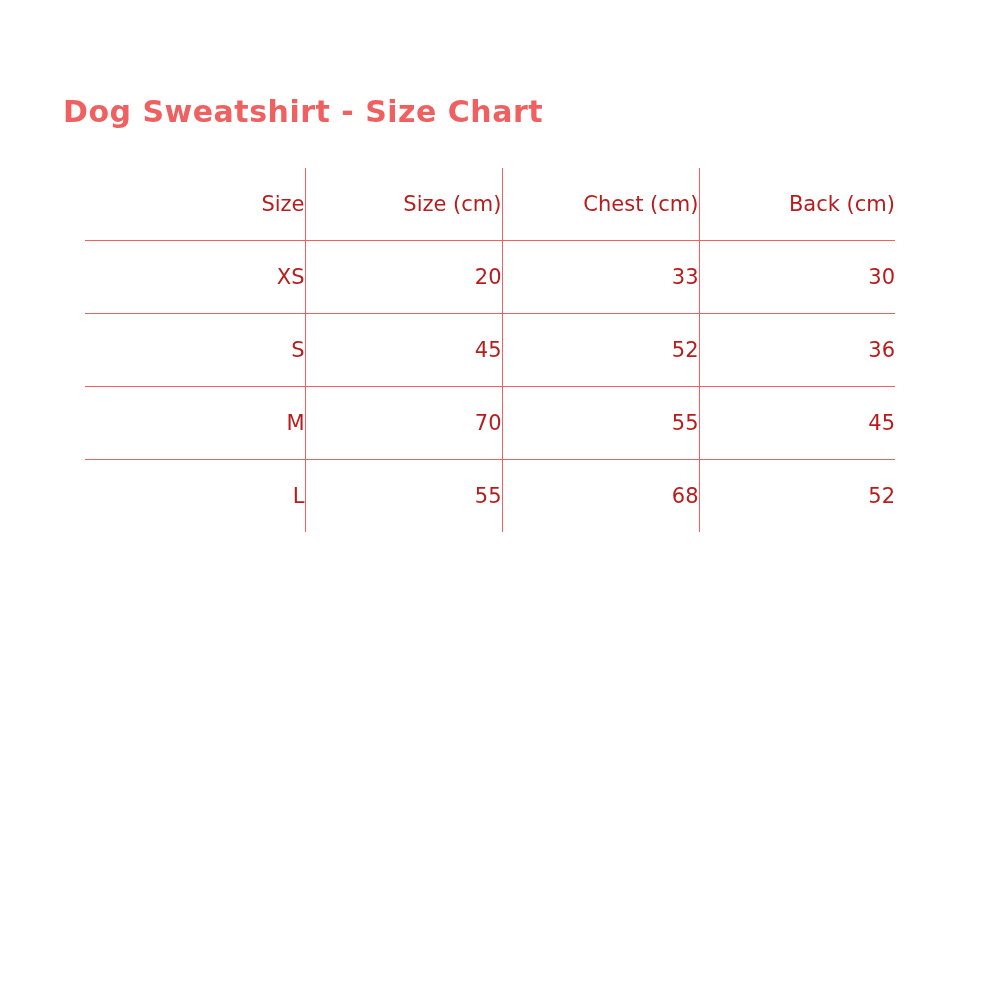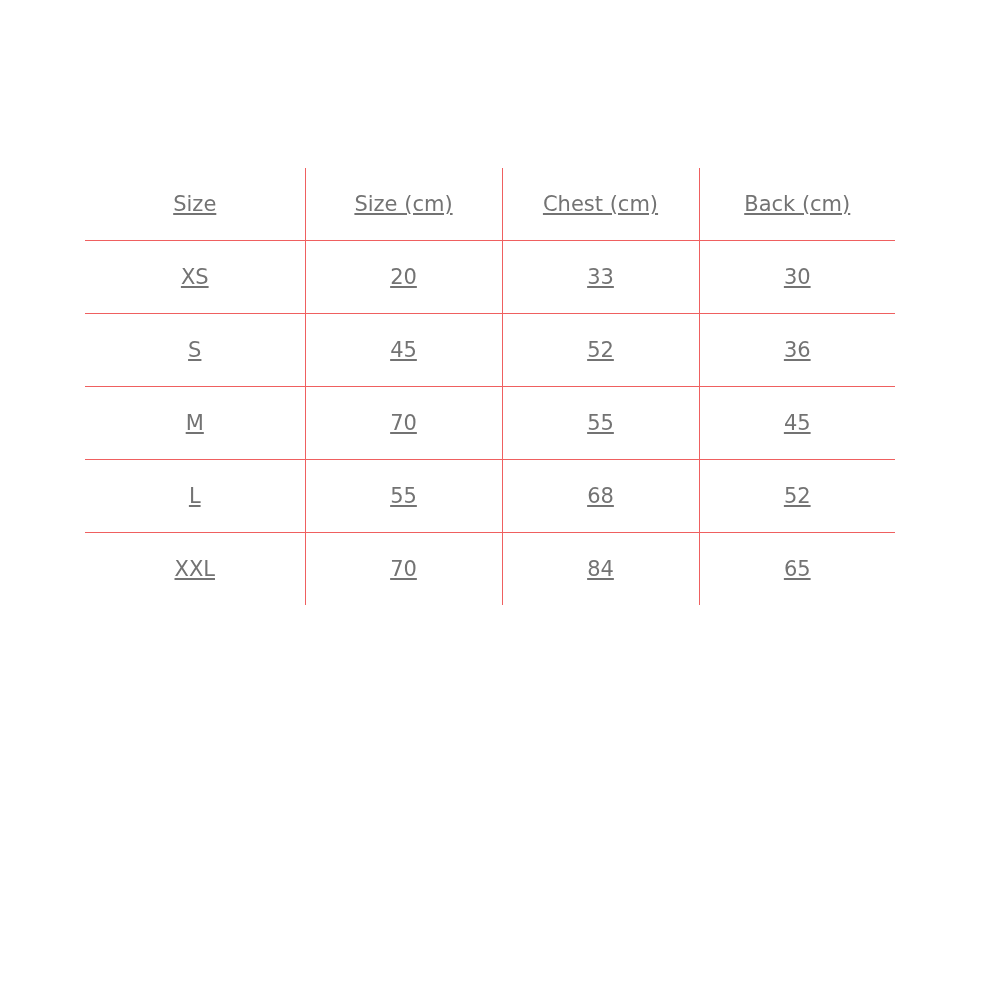--- a/index.html
+++ b/index.html
@@ -42,46 +42,46 @@
     table-layout: fixed;
   }
   table.size-table col.c0 { width: 220px; }
   table.size-table col.c1 { width: 197px; }
   table.size-table col.c2 { width: 197px; }
   table.size-table col.c3 { width: 196px; }
 
   table.size-table th,
   table.size-table td {
     height: 72px;
-    text-align: center;
+    text-align: right;
     vertical-align: middle;
     font-size: 21px;
     font-weight: normal;
-    color: #737373;
+    color: #b91c1c;
     border-right: 1.6px solid #ef6060;
     border-bottom: 1.6px solid #ef6060;
     padding: 0;
-    text-decoration: underline;
   }
   table.size-table th:last-child,
   table.size-table td:last-child {
     border-right: none;
   }
   table.size-table tbody tr:last-child td {
     border-bottom: none;
   }
   table.size-table thead th:first-child {
     border-right: 1.6px solid #ef6060;
   }
 </style>
 </head>
 <body>
 
 <div class="page">
 
+  <div class="chart-title">Dog Sweatshirt - Size Chart</div>
 
   <div class="size-table-wrap">
     <table class="size-table">
       <colgroup>
         <col class="c0">
           <col class="c1">
           <col class="c2">
           <col class="c3">
       </colgroup>
       <thead>
@@ -110,23 +110,17 @@
           <td>70</td>
           <td>55</td>
           <td>45</td>
         </tr>
         <tr>
           <td>L</td>
           <td>55</td>
           <td>68</td>
           <td>52</td>
         </tr>
-        <tr>
-          <td>XXL</td>
-          <td>70</td>
-          <td>84</td>
-          <td>65</td>
-        </tr>
       </tbody>
     </table>
   </div>
 
 </div>
 
 </body></html>

